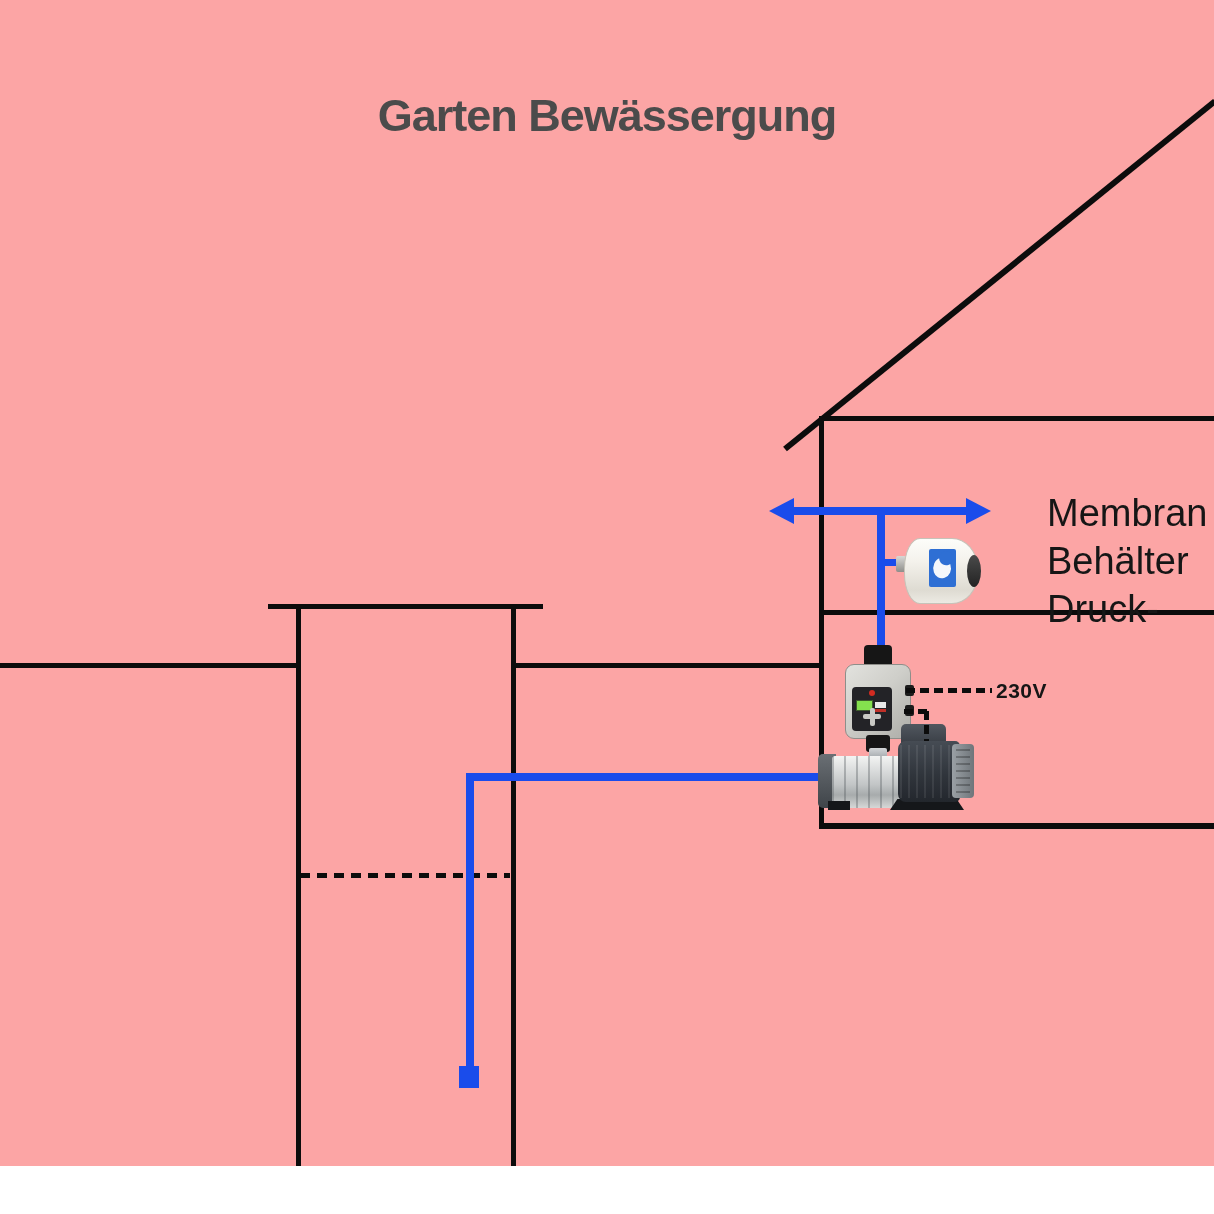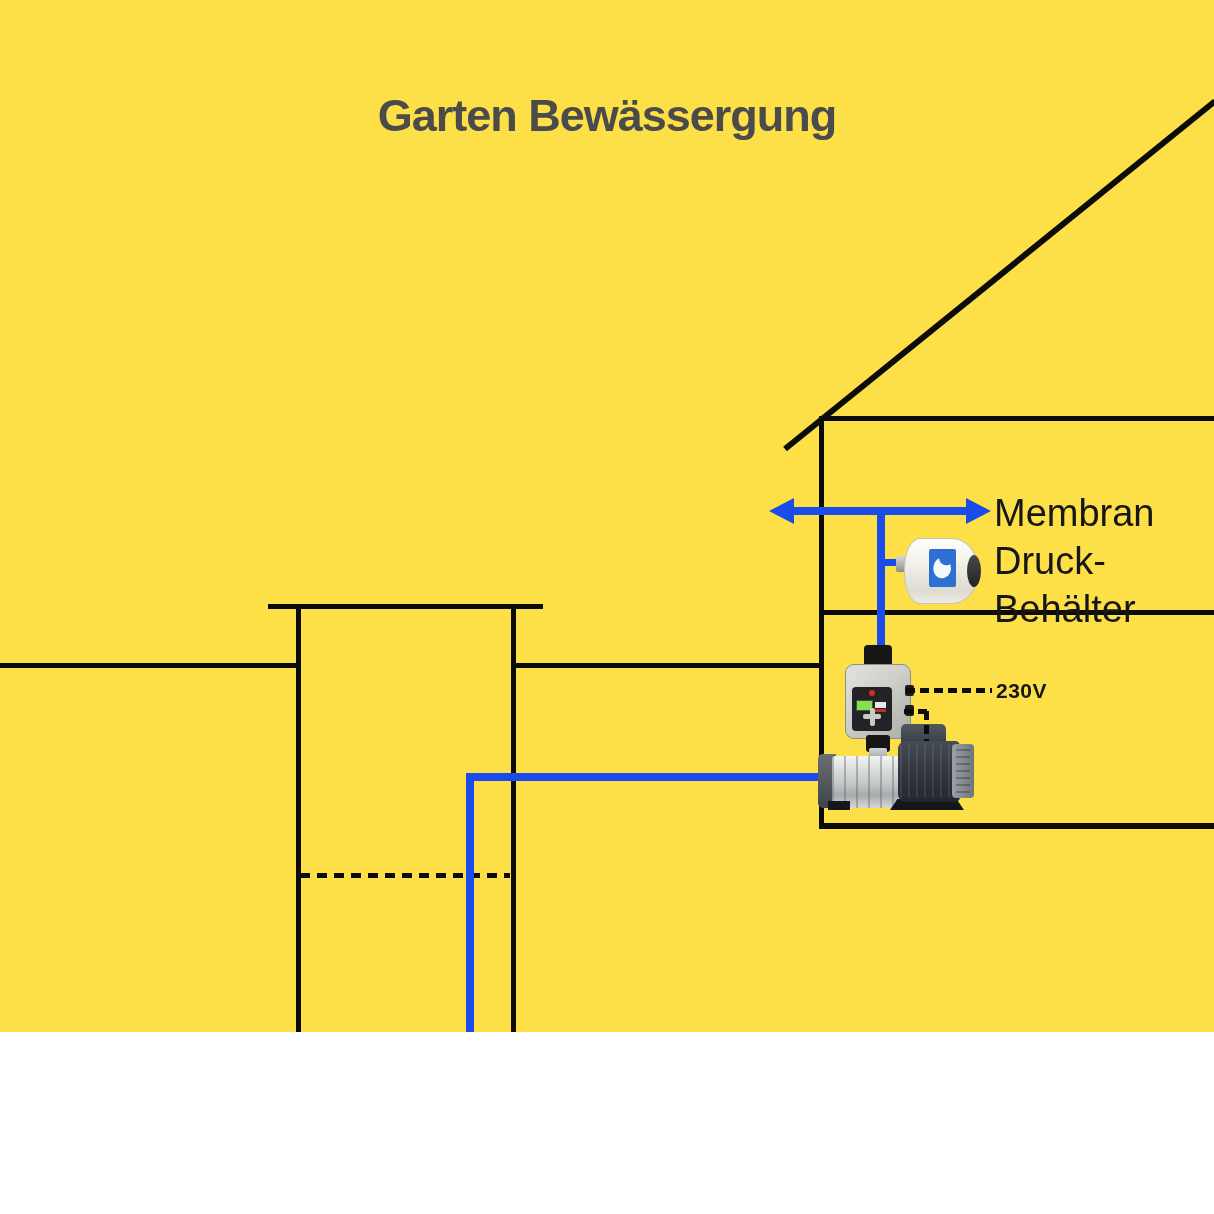--- a/index.html
+++ b/index.html
@@ -4,21 +4,21 @@
 <style>
   :root{
     --pipe-blue:#1a4ceb;
     --line-black:#0c0c0c;
     --title-gray:#4b4b4b;
     --label-black:#161616;
     --tank-label-blue:#2e6fd4;
   }
   html,body{margin:0;padding:0;background:#fff;}
   #stage{
-    position:relative;width:1214px;height:1032px;background:#fde047;
+    position:relative;width:1214px;height:1166px;background:#fca5a5;
     overflow:hidden;font-family:"Liberation Sans",sans-serif;
   }
   
   .ln{position:absolute;background:var(--line-black);}
   .dash-h{position:absolute;height:5px;background:repeating-linear-gradient(90deg,var(--line-black) 0 10px,transparent 10px 17px);}
   .dash-h.fine{background:repeating-linear-gradient(90deg,var(--line-black) 0 9px,transparent 9px 14px);}
   .dash-v{position:absolute;width:5px;background:repeating-linear-gradient(180deg,var(--line-black) 0 9px,transparent 9px 14px);}
   .roof{position:absolute;left:785px;top:446px;width:553px;height:6px;background:var(--line-black);
         transform:rotate(-38.97deg);transform-origin:0 50%;}
   
@@ -70,21 +70,21 @@
   .pump-fan{position:absolute;left:952px;top:744px;width:22px;height:54px;border-radius:4px;
     background:linear-gradient(90deg,#9aa0a5,#6f757a);}
   .pump-fan:after{content:"";position:absolute;inset:5px 4px;
     background:repeating-linear-gradient(180deg,rgba(0,0,0,.25) 0 2px,transparent 2px 7px);}
   .pump-foot{position:absolute;left:890px;top:799px;width:74px;height:11px;background:#15171a;
     clip-path:polygon(10% 0,90% 0,100% 100%,0 100%);}
   .pump-foot-left{position:absolute;left:828px;top:801px;width:22px;height:9px;background:#15171a;}
   
   .title{position:absolute;left:0;right:0;top:90px;text-align:center;color:var(--title-gray);
     font-weight:700;font-size:45px;line-height:52px;letter-spacing:-1px;}
-  .tank-text{position:absolute;left:994px;top:489px;color:var(--label-black);
+  .tank-text{position:absolute;left:1047px;top:489px;color:var(--label-black);
     font-size:38px;line-height:48px;font-weight:400;}
   .voltage-text{position:absolute;left:996px;top:679px;color:var(--label-black);
     font-size:21px;font-weight:600;letter-spacing:.5px;}
 </style>
 </head>
 <body>
 
 <div id="stage">
 
   <div class="title">
@@ -143,18 +143,18 @@
   <div class="pump-foot-left"></div>
   <div class="pump-motor"></div>
   <div class="pump-fan"></div>
 
   <div class="dash-h fine" style="left:906px;top:688px;width:86px;"></div>
   <div class="dash-h fine" style="left:904px;top:709px;width:26px;"></div>
   <div class="dash-v" style="left:924px;top:711px;height:30px;"></div>
 
   <div class="tank-text">
     <div>Membran</div>
+    <div>Behälter</div>
     <div>Druck-</div>
-    <div>Behälter</div>
   </div>
   <div class="voltage-text">230V</div>
 
 </div>
 
 </body></html>

